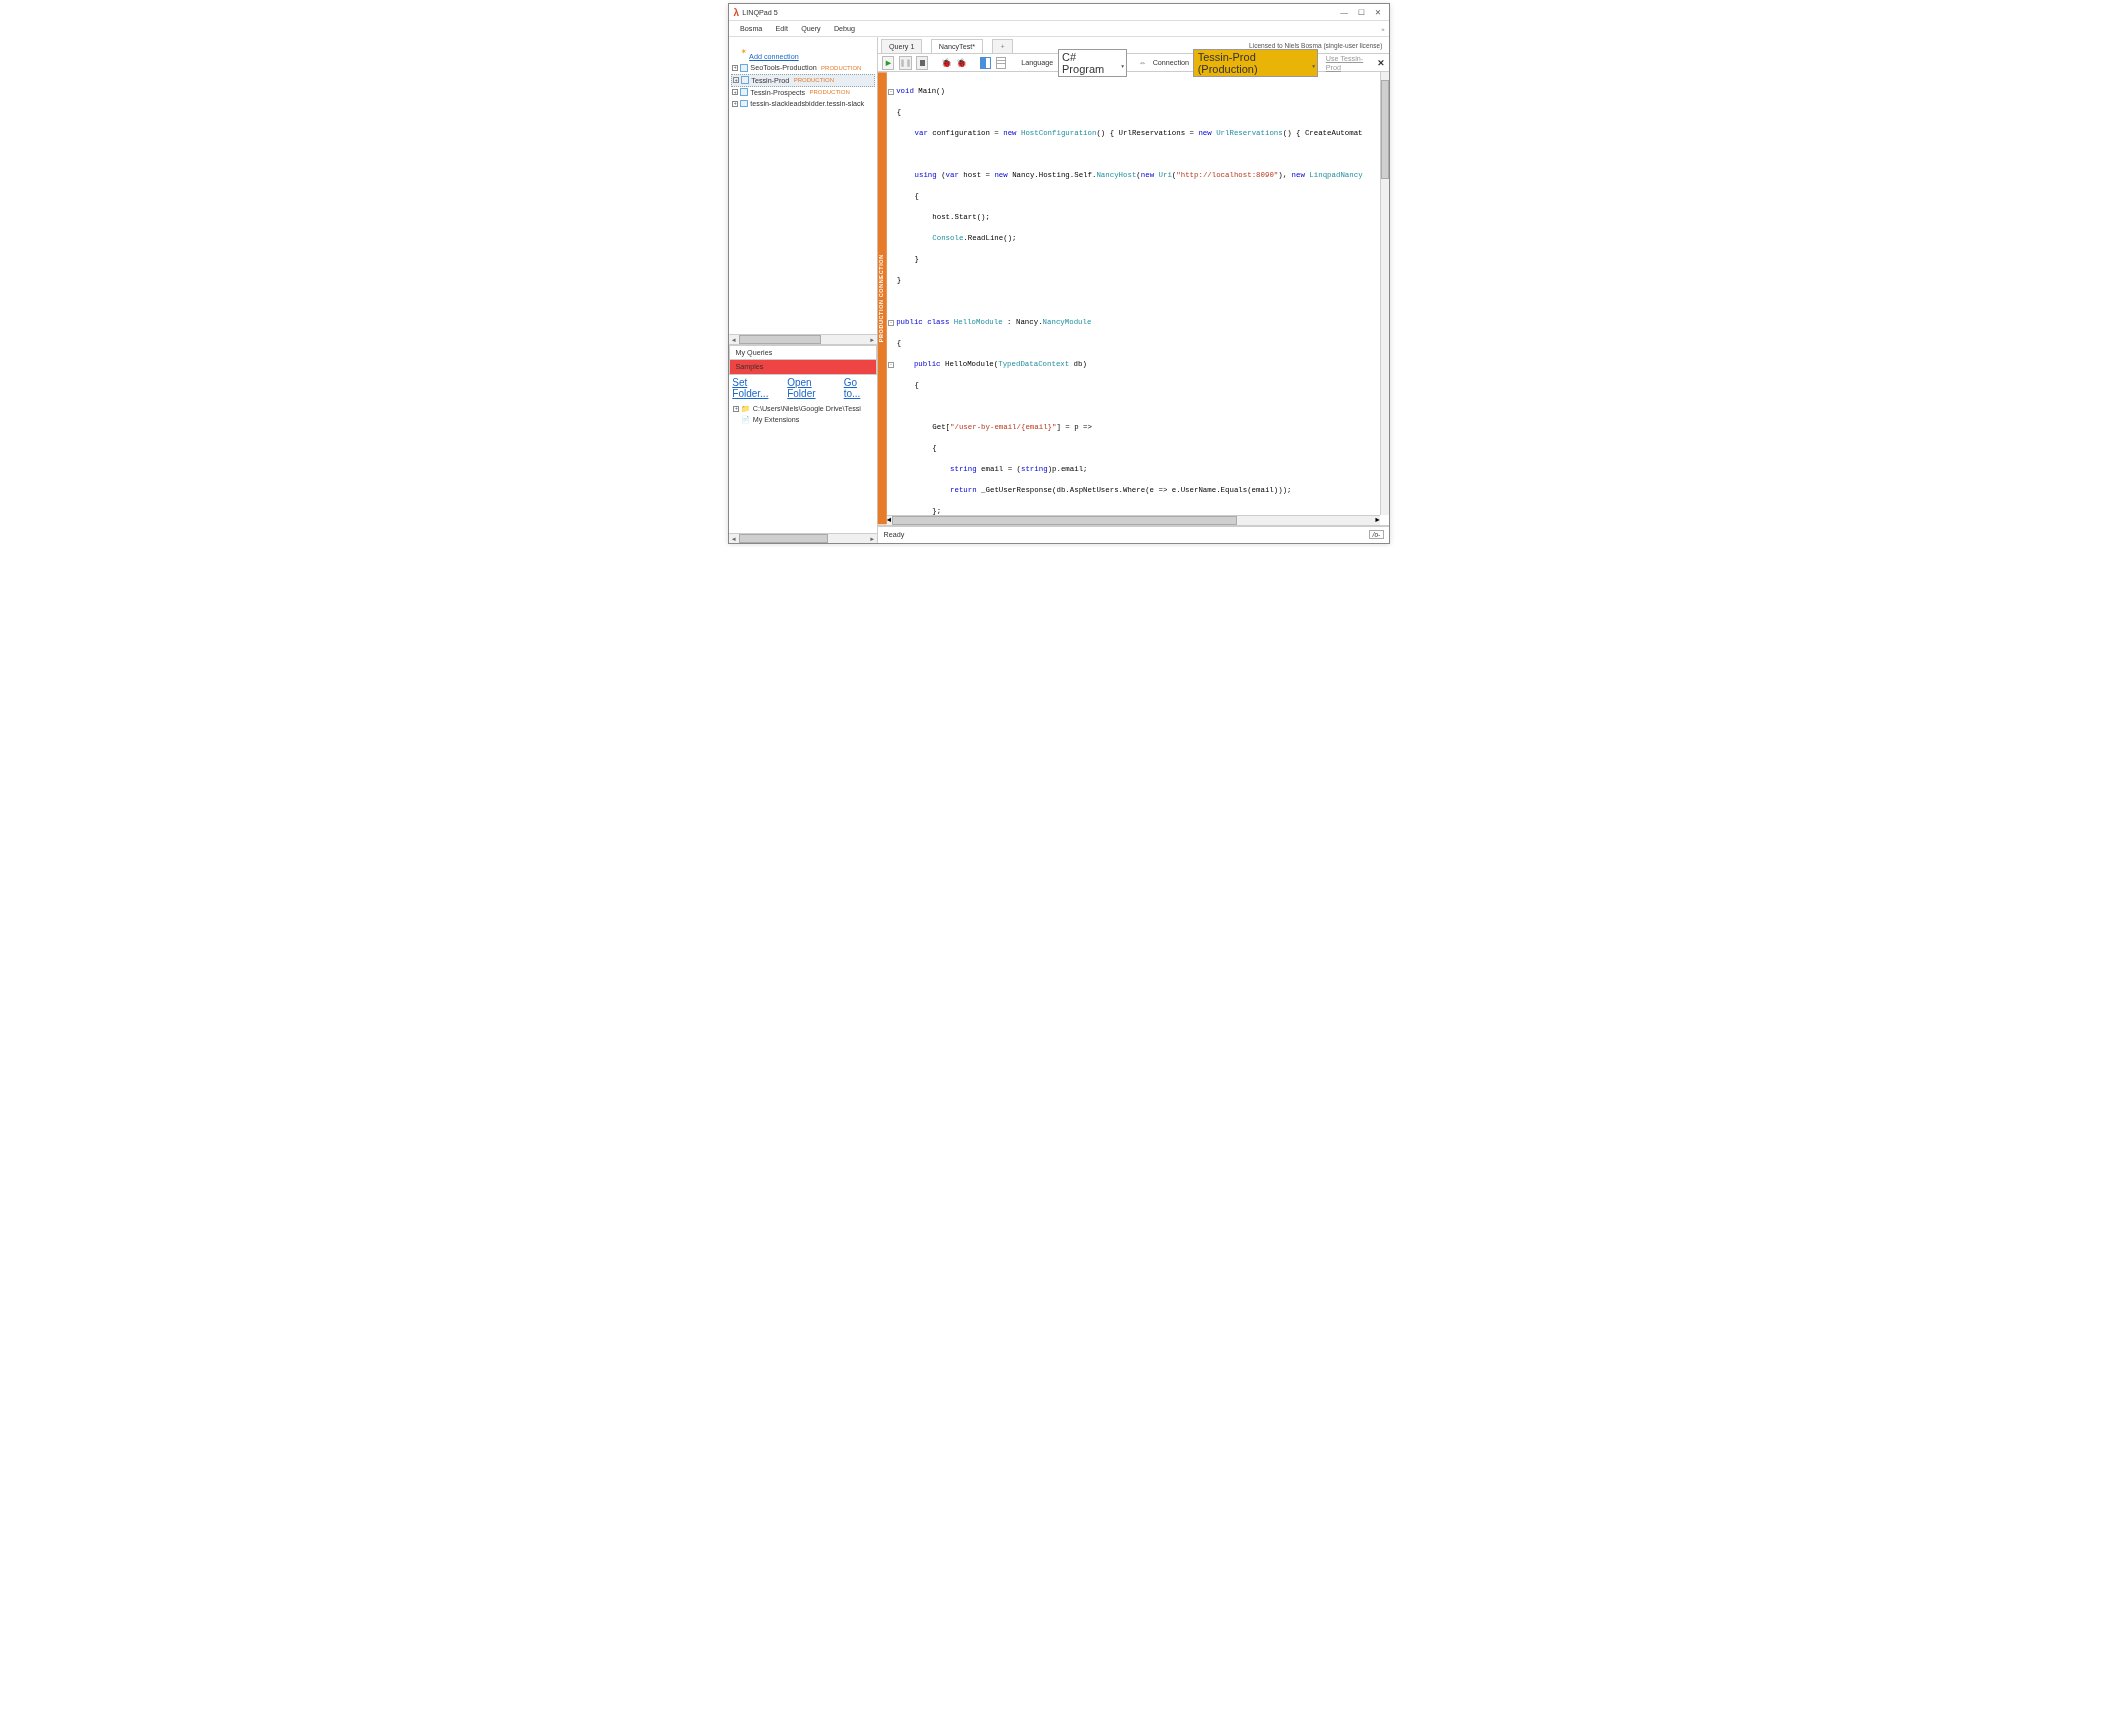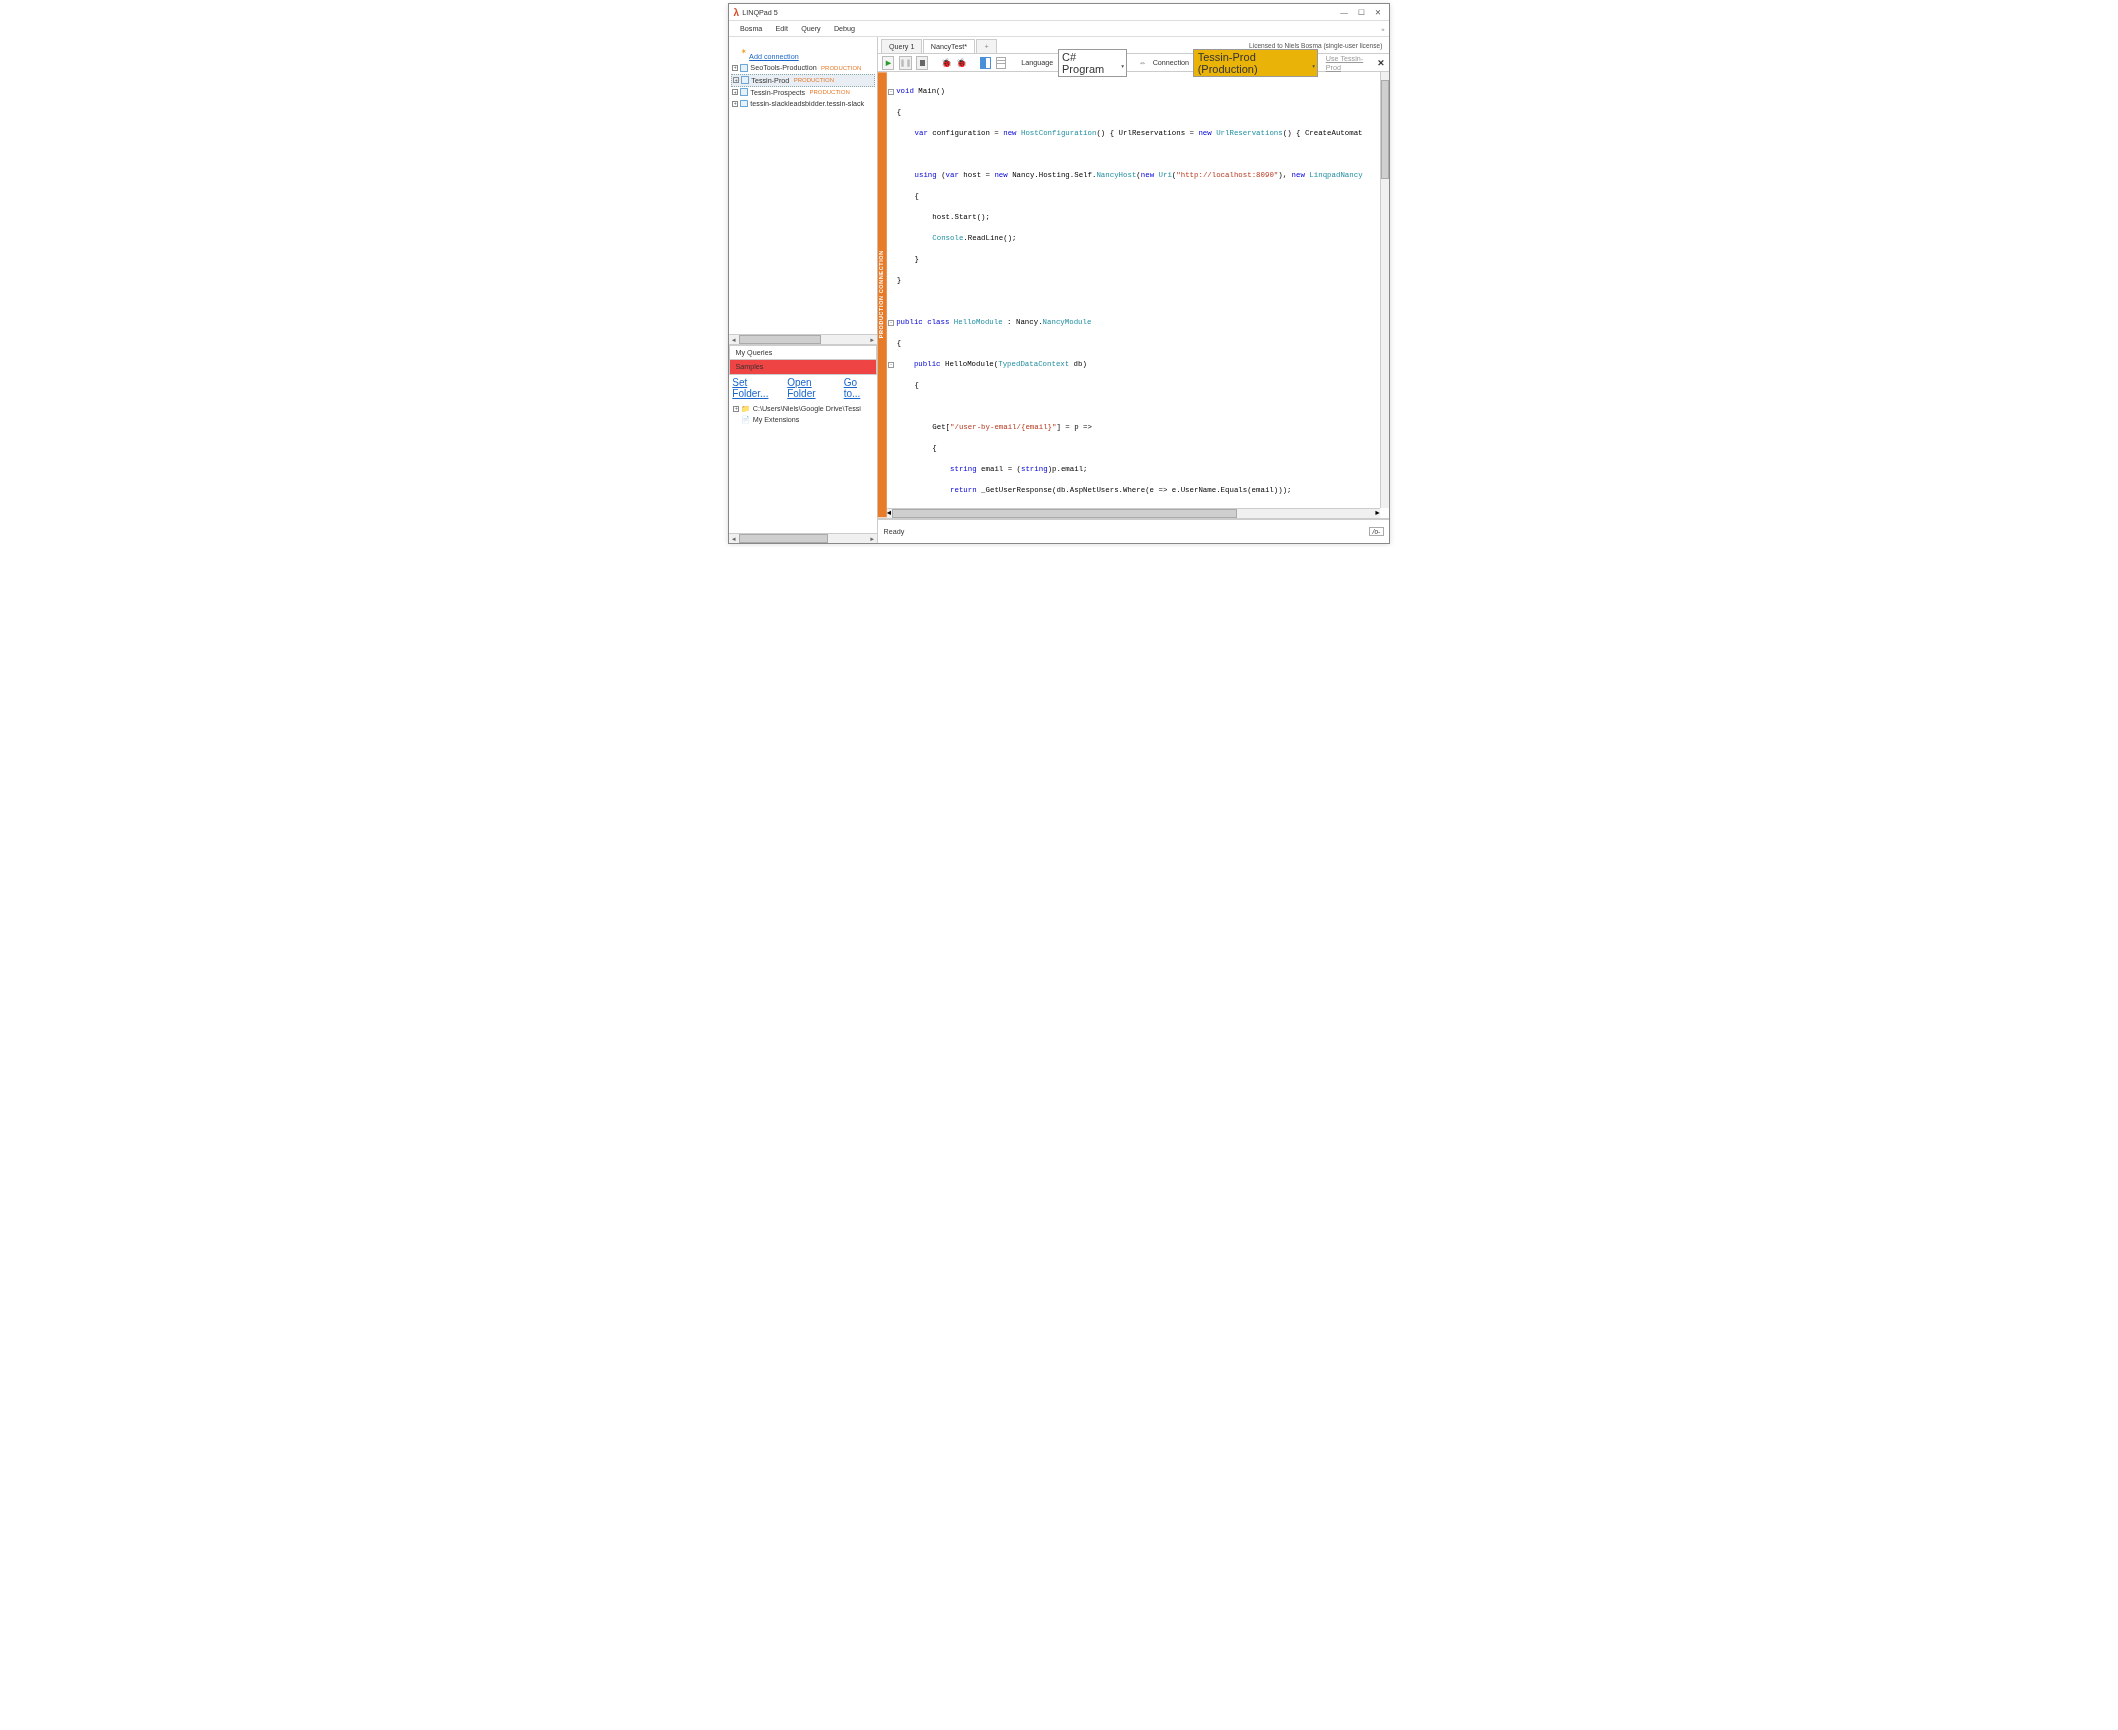--- a/index.html
+++ b/index.html
@@ -30,21 +30,21 @@
 .qtabs { display: flex; border-bottom: 0.6px solid #ccc; flex-direction: column; }
 .qtab { padding: 2.2px 5.5px; border: 0.6px solid #ccc; border-bottom: none; background: #ef4444; font-size: 7.2px; }
 .qtab.active { background: #fff; }
 .qlinks { padding: 2.2px 3.3px; display: flex; gap: 5.5px; font-size: 10px; }
 .qlinks a { color: #1a66cc; text-decoration: underline; }
 .qlinks .goto { margin-left: auto; }
 .qtree { flex: 1; padding: 2.2px 3.3px; overflow: hidden; font-size: 7.2px; }
 .qtree .folder-icon { color: #e6b84e; }
 .qtree .file-icon { color: #6a9fd6; }
 .right-pane { flex: 1; display: flex; flex-direction: column; min-width: 0; position: relative; }
-.tabs-row { display: flex; align-items: center; padding: 1.1px 3.3px 0 3.3px; height: 16.6px; }
+.tabs-row { display: flex; align-items: center; padding: 1.1px 3.3px 0 3.3px; height: 16.6px; gap: 8px; }
 .doc-tab { padding: 2.2px 6.6px; border: 0.6px solid #ccc; border-bottom: none; background: #f3f3f3; font-size: 7.2px; margin-right: 1.1px; }
 .doc-tab.active { background: #fff; }
 .doc-tab.add { padding: 2.2px 7.7px; color: #888; }
 .license-text { margin-left: auto; font-size: 6.6px; color: #555; padding-right: 3.3px; }
 .toolbar { display: flex; align-items: center; gap: 4.4px; padding: 2.2px 4.4px; border-top: 0.6px solid #ccc; border-bottom: 0.6px solid #ccc; height: 19px; }
 .tbtn { width: 13.2px; height: 13.2px; border: 0.6px solid #bbb; display: flex; align-items: center; justify-content: center; background: #f5f5f5; }
 .tbtn.play { color: #2a9d2a; }
 .tbtn.disabled { color: #bbb; background: #f0f0f0; }
 .tbtn.stop::before { content: ""; width: 5.5px; height: 5.5px; background: #666; }
 .bug { font-size: 8.8px; }
@@ -62,21 +62,21 @@
 .editor-wrap { flex: 1; display: flex; min-height: 0; border-bottom: 0.6px solid #ccc; }
 .prod-strip { width: 8.8px; background: #e67b2a; writing-mode: vertical-rl; transform: rotate(180deg); text-align: center; color: #fff; font-size: 5.5px; font-weight: bold; letter-spacing: 0.6px; padding: 3.3px 0; }
 .editor { flex: 1; position: relative; overflow: hidden; font-family: Consolas, "Courier New", monospace; font-size: 7.4px; line-height: 10.5px; padding: 3.3px 0 3.3px 10px; white-space: pre; color: #000; }
 .editor .vscroll { position: absolute; right: 0; top: 0; bottom: 9.4px; width: 9.4px; background: #f0f0f0; border-left: 0.6px solid #ccc; }
 .editor .vscroll .vthumb { width: 8.3px; height: 99px; background: #cfcfcf; border: 0.6px solid #aaa; margin-top: 7.7px; }
 .editor .editor-hscroll { position: absolute; left: 0; right: 9.4px; bottom: 0; height: 9.4px; background: #f0f0f0; border-top: 0.6px solid #ccc; display: flex; align-items: center; }
 .kw { color: #0000d8; }
 .type { color: #1f8f9f; }
 .str { color: #b8391f; }
 .fold { display: inline-block; width: 6px; height: 6px; border: 0.6px solid #999; color: #777; font-size: 5px; text-align: center; line-height: 5px; margin-left: -8.8px; margin-right: 2.2px; vertical-align: 0.6px; }
-.statusbar { height: 24px; border-top: 0.6px solid #ccc; display: flex; align-items: center; padding: 0 5.5px; font-size: 7.2px; }
+.statusbar { height: 17px; border-top: 0.6px solid #ccc; display: flex; align-items: center; padding: 0 5.5px; font-size: 7.2px; }
 .statusbar .slasho { margin-left: auto; border: 0.6px solid #aaa; padding: 0 2.2px; font-size: 6.6px; font-style: italic; }
 </style>
 </head>
 <body>
 
 <div class="window">
 
   <div class="titlebar">
     <span class="logo">λ</span>
     <span class="title">LINQPad 5</span>

